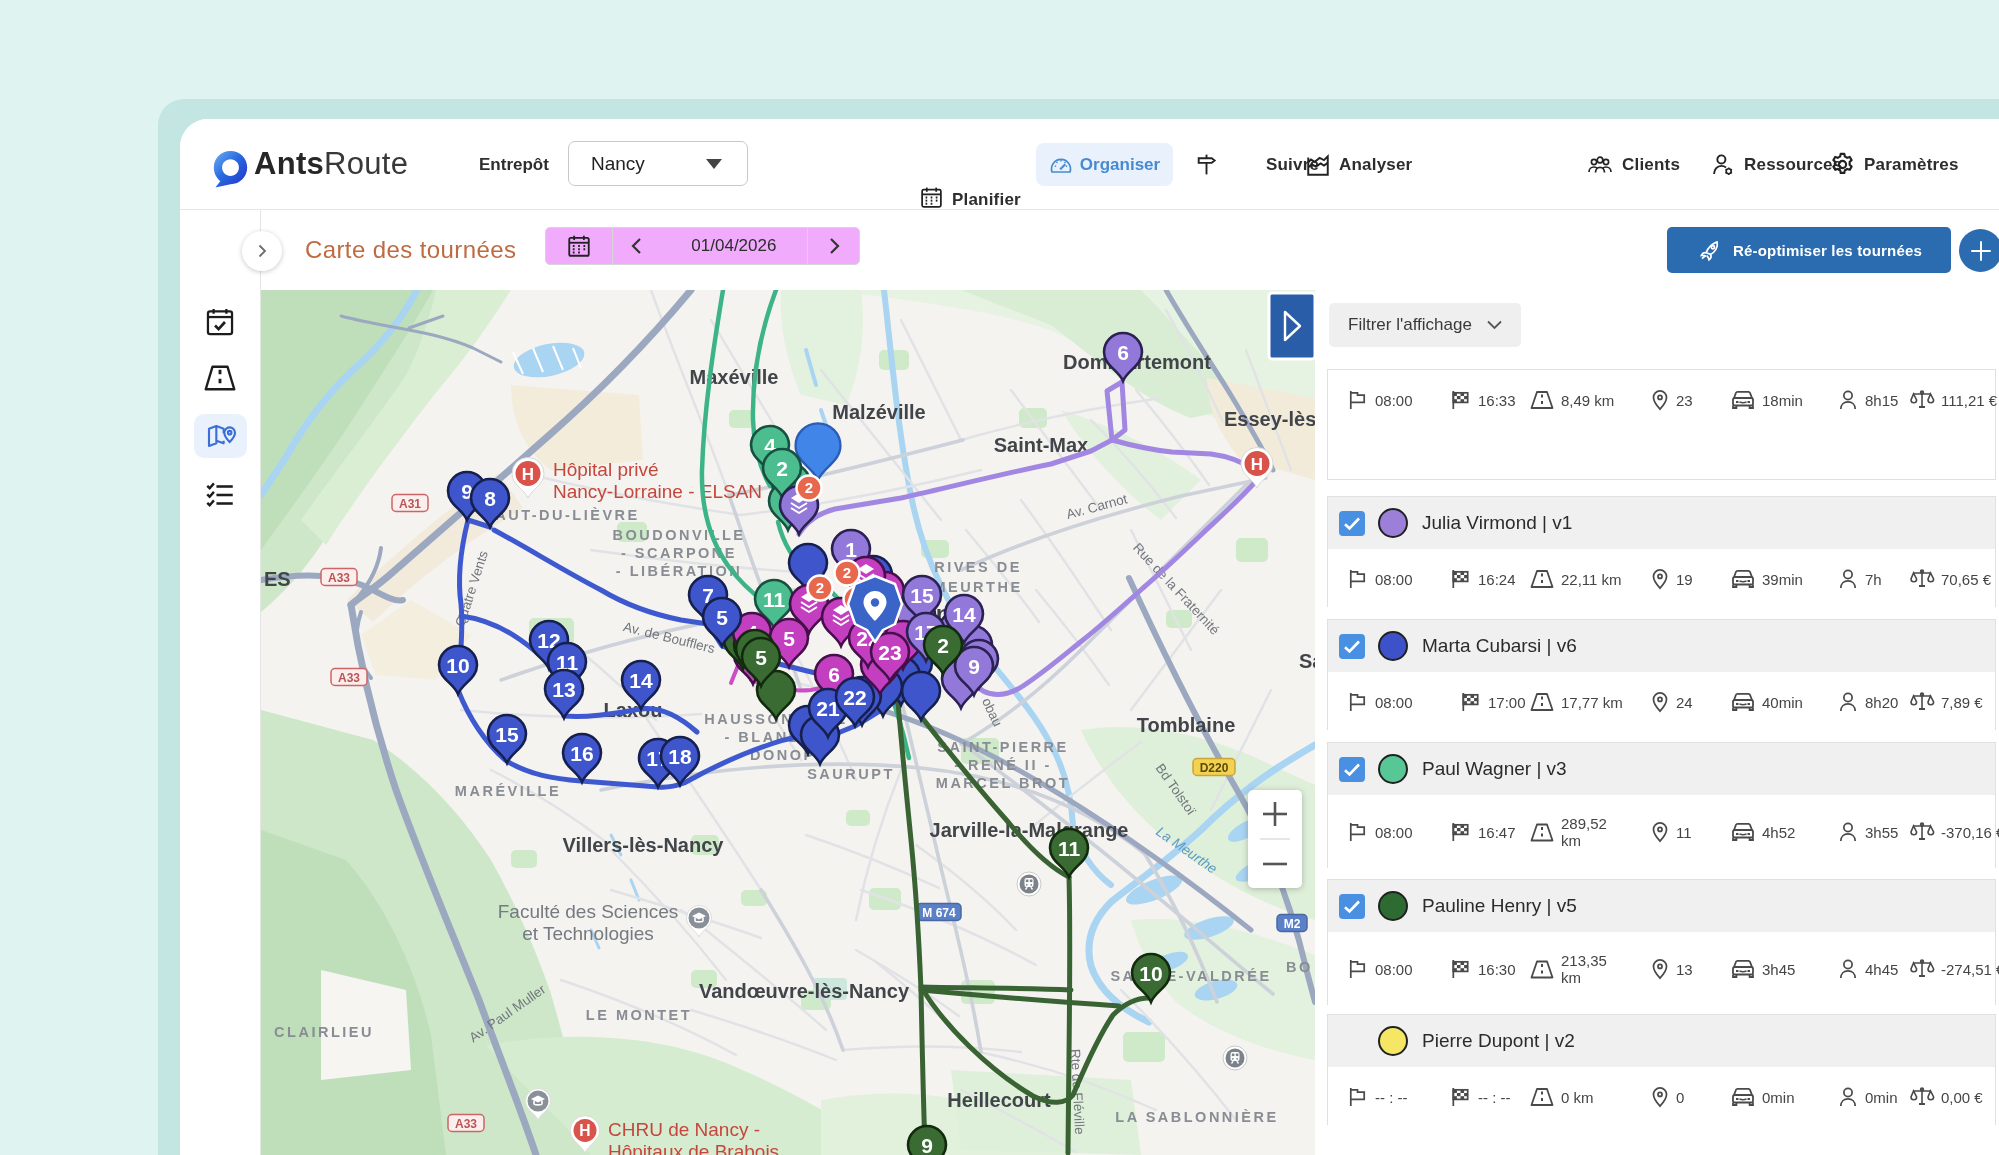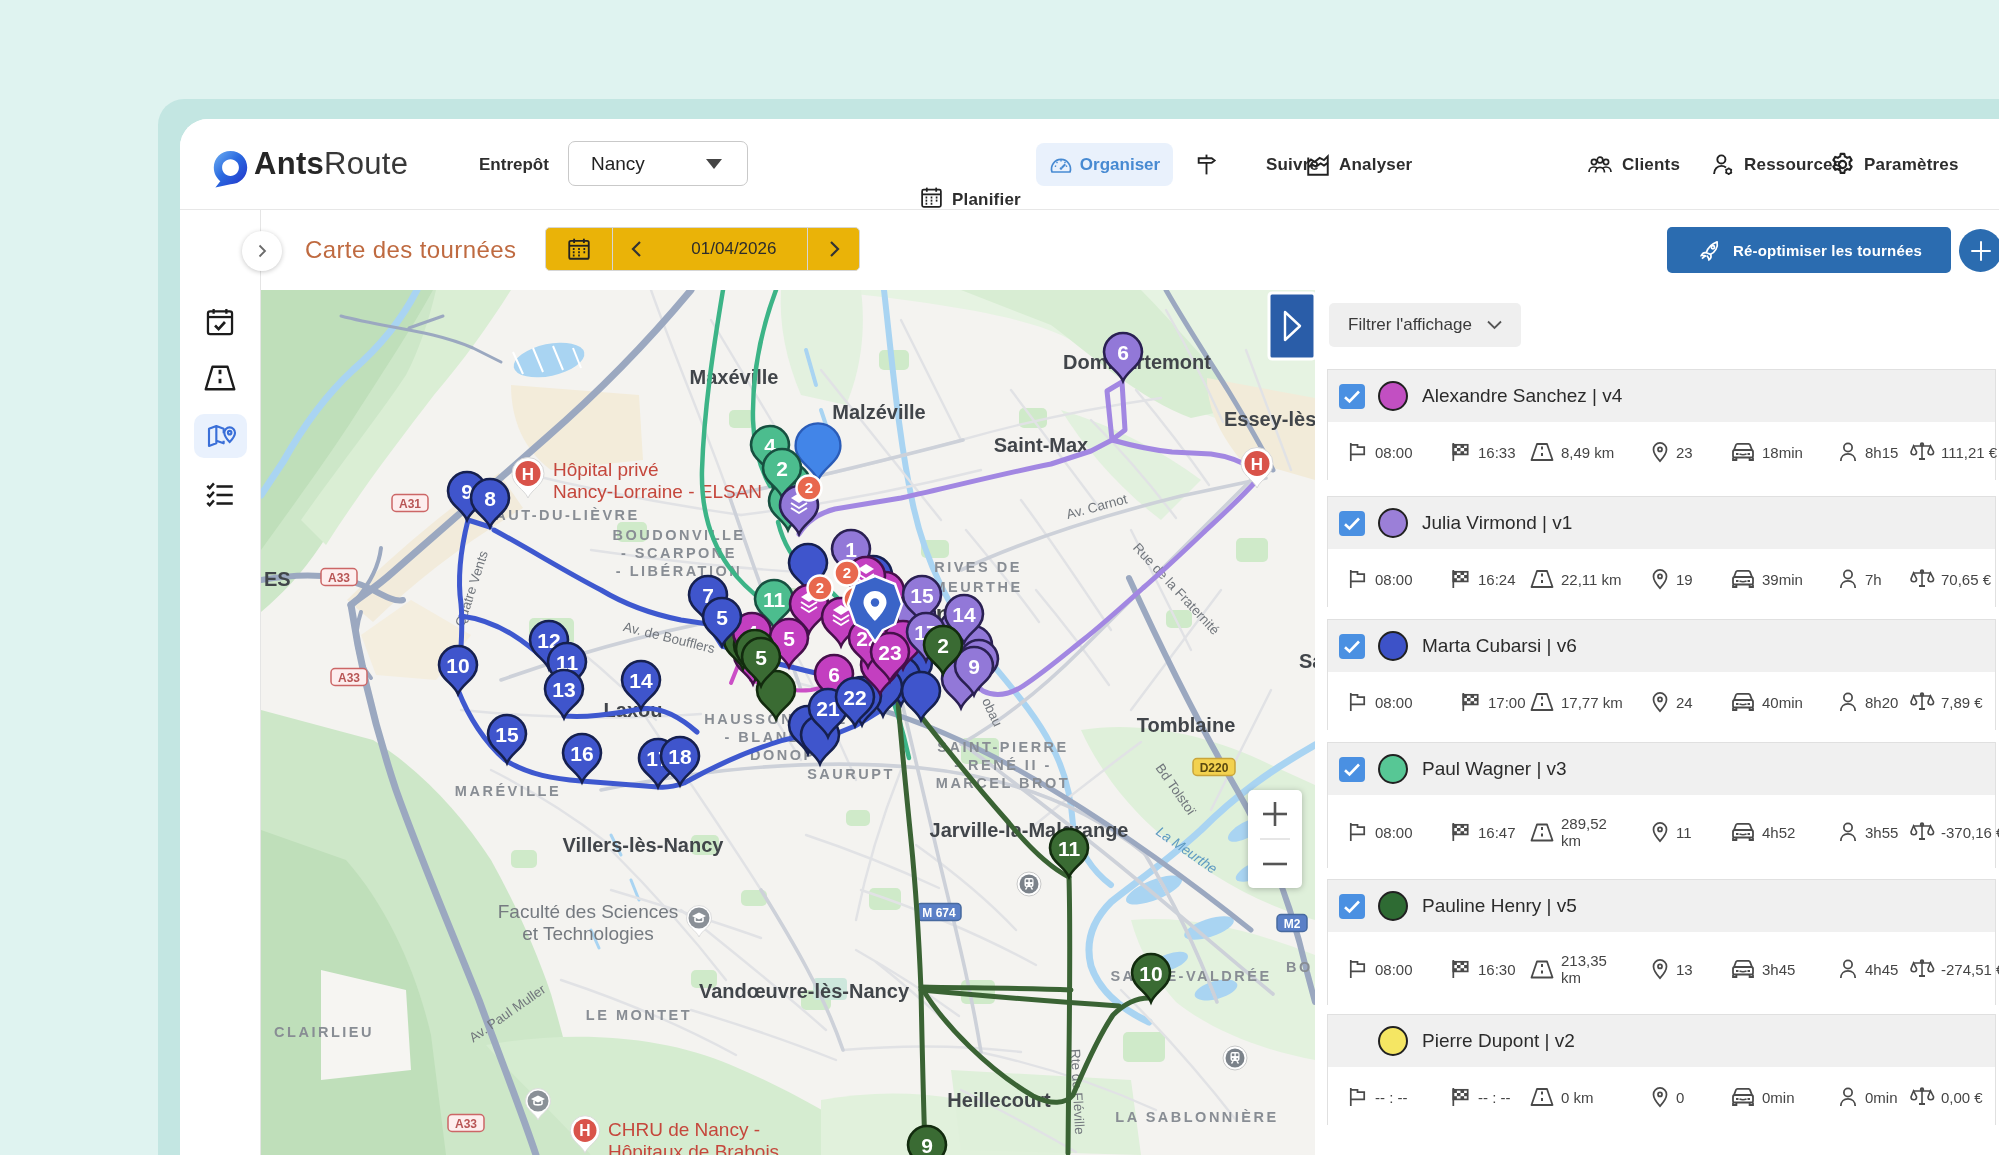--- a/index.html
+++ b/index.html
@@ -17,21 +17,21 @@
   #logotext span { font-weight:400; color:#383838; }
   #entrepot { position:absolute; left:299px; top:0; height:91px; display:flex; align-items:center; font-size:17px; color:#2e2e2e; font-weight:bold; }
   #select { position:absolute; left:388px; top:22px; width:180px; height:45px; border:1px solid #c9c9c9; border-radius:7px; background:#fff; display:flex; align-items:center; }
   #select .val { margin-left:22px; font-size:19px; color:#222; }
   #select .caret { position:absolute; right:25px; width:0; height:0; border-left:8px solid transparent; border-right:8px solid transparent; border-top:10px solid #444; }
   #organiser { position:absolute; left:856px; top:24px; width:137px; height:43px; background:#e9f1fc; border-radius:8px; display:flex; align-items:center; justify-content:center; gap:7px; color:#478ad2; font-size:17px; font-weight:bold; }
   
   #toolbar { position:absolute; left:172px; top:210px; right:0; height:80px; background:#fff; }
   #collapse { position:absolute; left:234px; top:231px; width:40px; height:40px; border-radius:50%; background:#fff; box-shadow:0 1px 5px rgba(0,0,0,.22); display:flex; align-items:center; justify-content:center; z-index:5; }
   #pagetitle { position:absolute; left:125px; top:26px; font-size:24px; color:#bf6a40; font-weight:500; letter-spacing:.4px; }
-  #dategroup { position:absolute; left:365px; top:17px; width:315px; height:44px; border:1px solid #d6d6d6; border-radius:5px; background:#eab308; display:flex; align-items:center; }
+  #dategroup { position:absolute; left:365px; top:17px; width:315px; height:38px; border:1px solid #d6d6d6; border-radius:5px; background:#f0abfc; display:flex; align-items:center; }
   #dategroup .seg1 { width:67px; height:100%; border-right:1px solid #d6d6d6; display:flex; align-items:center; justify-content:center; }
   #dategroup .chev { width:48px; height:100%; display:flex; align-items:center; justify-content:center; }
   #dategroup .date { width:147px; text-align:center; font-size:17px; color:#2c2c2c; }
   #dategroup .seg2 { width:52px; height:100%; border-left:1px solid #d6d6d6; display:flex; align-items:center; justify-content:center; }
   #reopt { position:absolute; left:1487px; top:17px; width:284px; height:46px; background:#2b6cb0; border-radius:5px; display:flex; align-items:center; justify-content:center; gap:11px; color:#fff; font-size:15px; font-weight:700; letter-spacing:.2px; }
   #plusbtn { position:absolute; left:1779px; top:19px; width:43px; height:43px; border-radius:50%; background:#2b6cb0; color:#fff; display:flex; align-items:center; justify-content:center; }
   
   #sidebar { position:absolute; left:172px; top:210px; width:81px; bottom:0; background:#fff; border-right:1px solid #e5e5e5; }
   .sideic { position:absolute; left:50%; transform:translateX(-50%); }
   #side-map { position:absolute; left:14px; top:204px; width:53px; height:44px; background:#e9f1fd; border-radius:10px; display:flex; align-items:center; justify-content:center; }
@@ -821,29 +821,20 @@
 </svg></div>
 
   <div id="panel">
     <div id="filterbtn">
         <span class="t">Filtrer l'affichage</span>
       <svg style="margin-left:14px" width="17" height="12" viewBox="0 0 17 12" fill="none" stroke="#555" stroke-width="1.8">
           <path d="M2 2.5 L8.5 9 L15 2.5"></path>
         </svg>
     </div>
     <div class="row" style="top:79px;height:111px">
-      <div class="rhead">
-          <span class="cb">
-            <svg width="18" height="16" viewBox="0 0 18 16" fill="none" stroke="#fff" stroke-width="2.6">
-              <path d="M2 8.2 L6.5 12.5 L16 2.5"></path>
-            </svg>
-          </span>
-          <span class="circ" style="background:#c24fc2"></span>
-          <span class="nm">Alexandre Sanchez | v4</span>
-        </div>
       <div class="rstats" style="height:59px">
         <div class="stat" style="left:18px">
             <svg width="23" height="23" viewBox="0 0 24 24" fill="none" stroke="#4a4a4a" stroke-width="1.8">
               <line x1="5" y1="2.5" x2="5" y2="21.5"></line>
               <path d="M5 4.5 H12 V7 H19 V14.5 H5"></path>
             </svg>
             <span>08:00</span>
           </div>
         <div class="stat" style="left:121px">
             <svg width="23" height="23" viewBox="0 0 24 24" fill="none" stroke="#4a4a4a" stroke-width="1.8">

